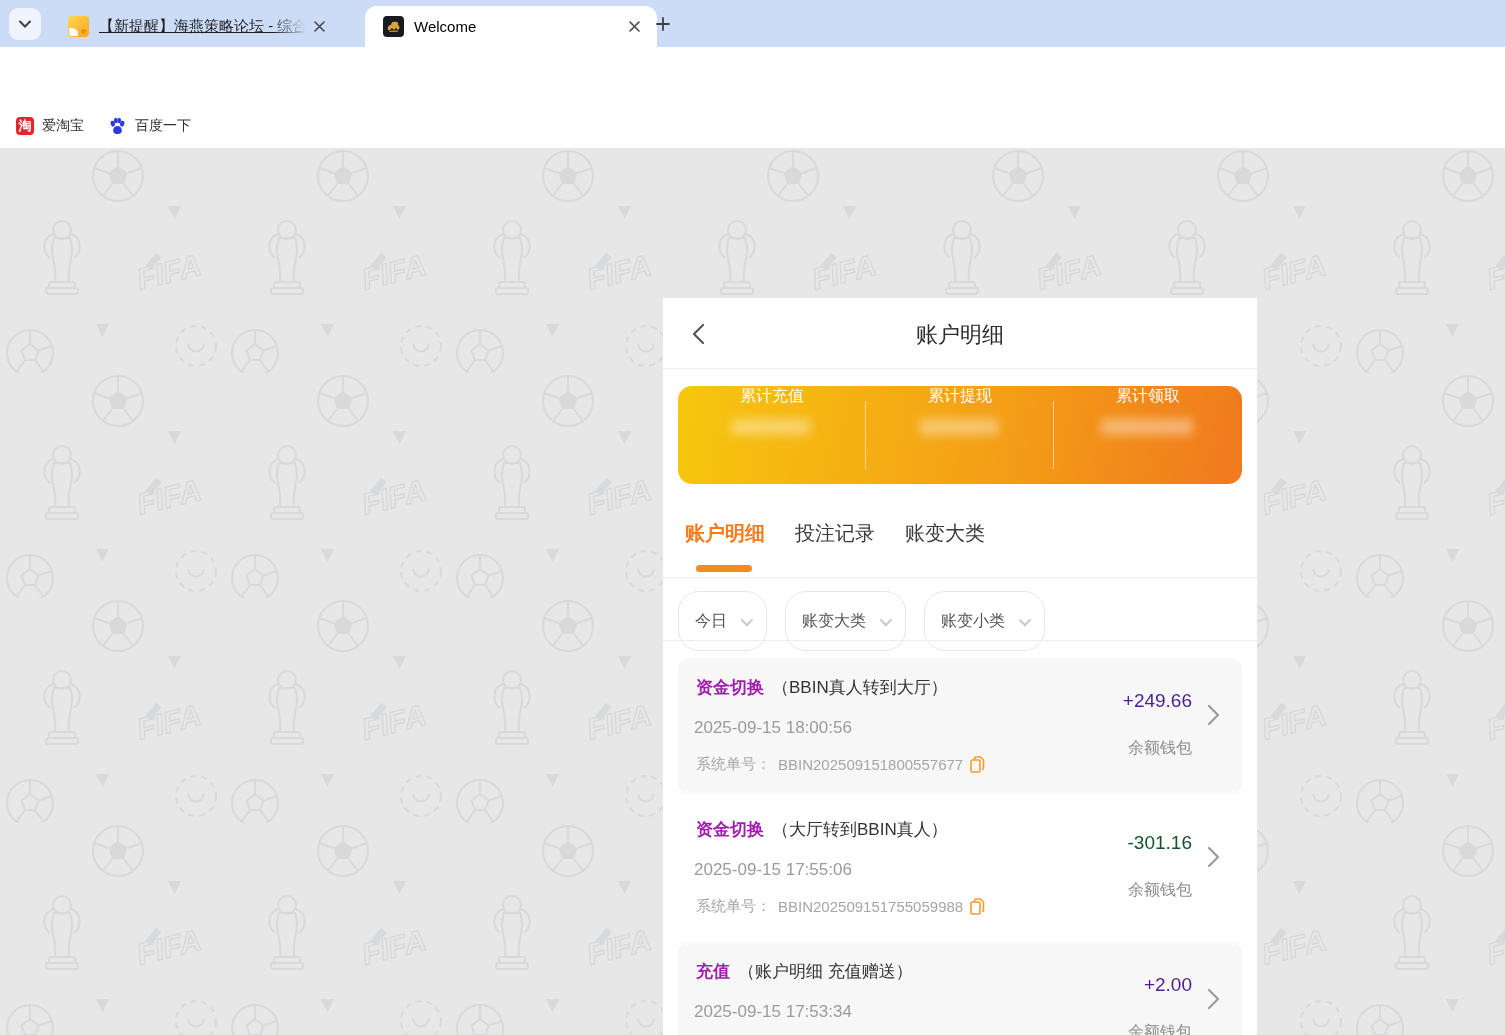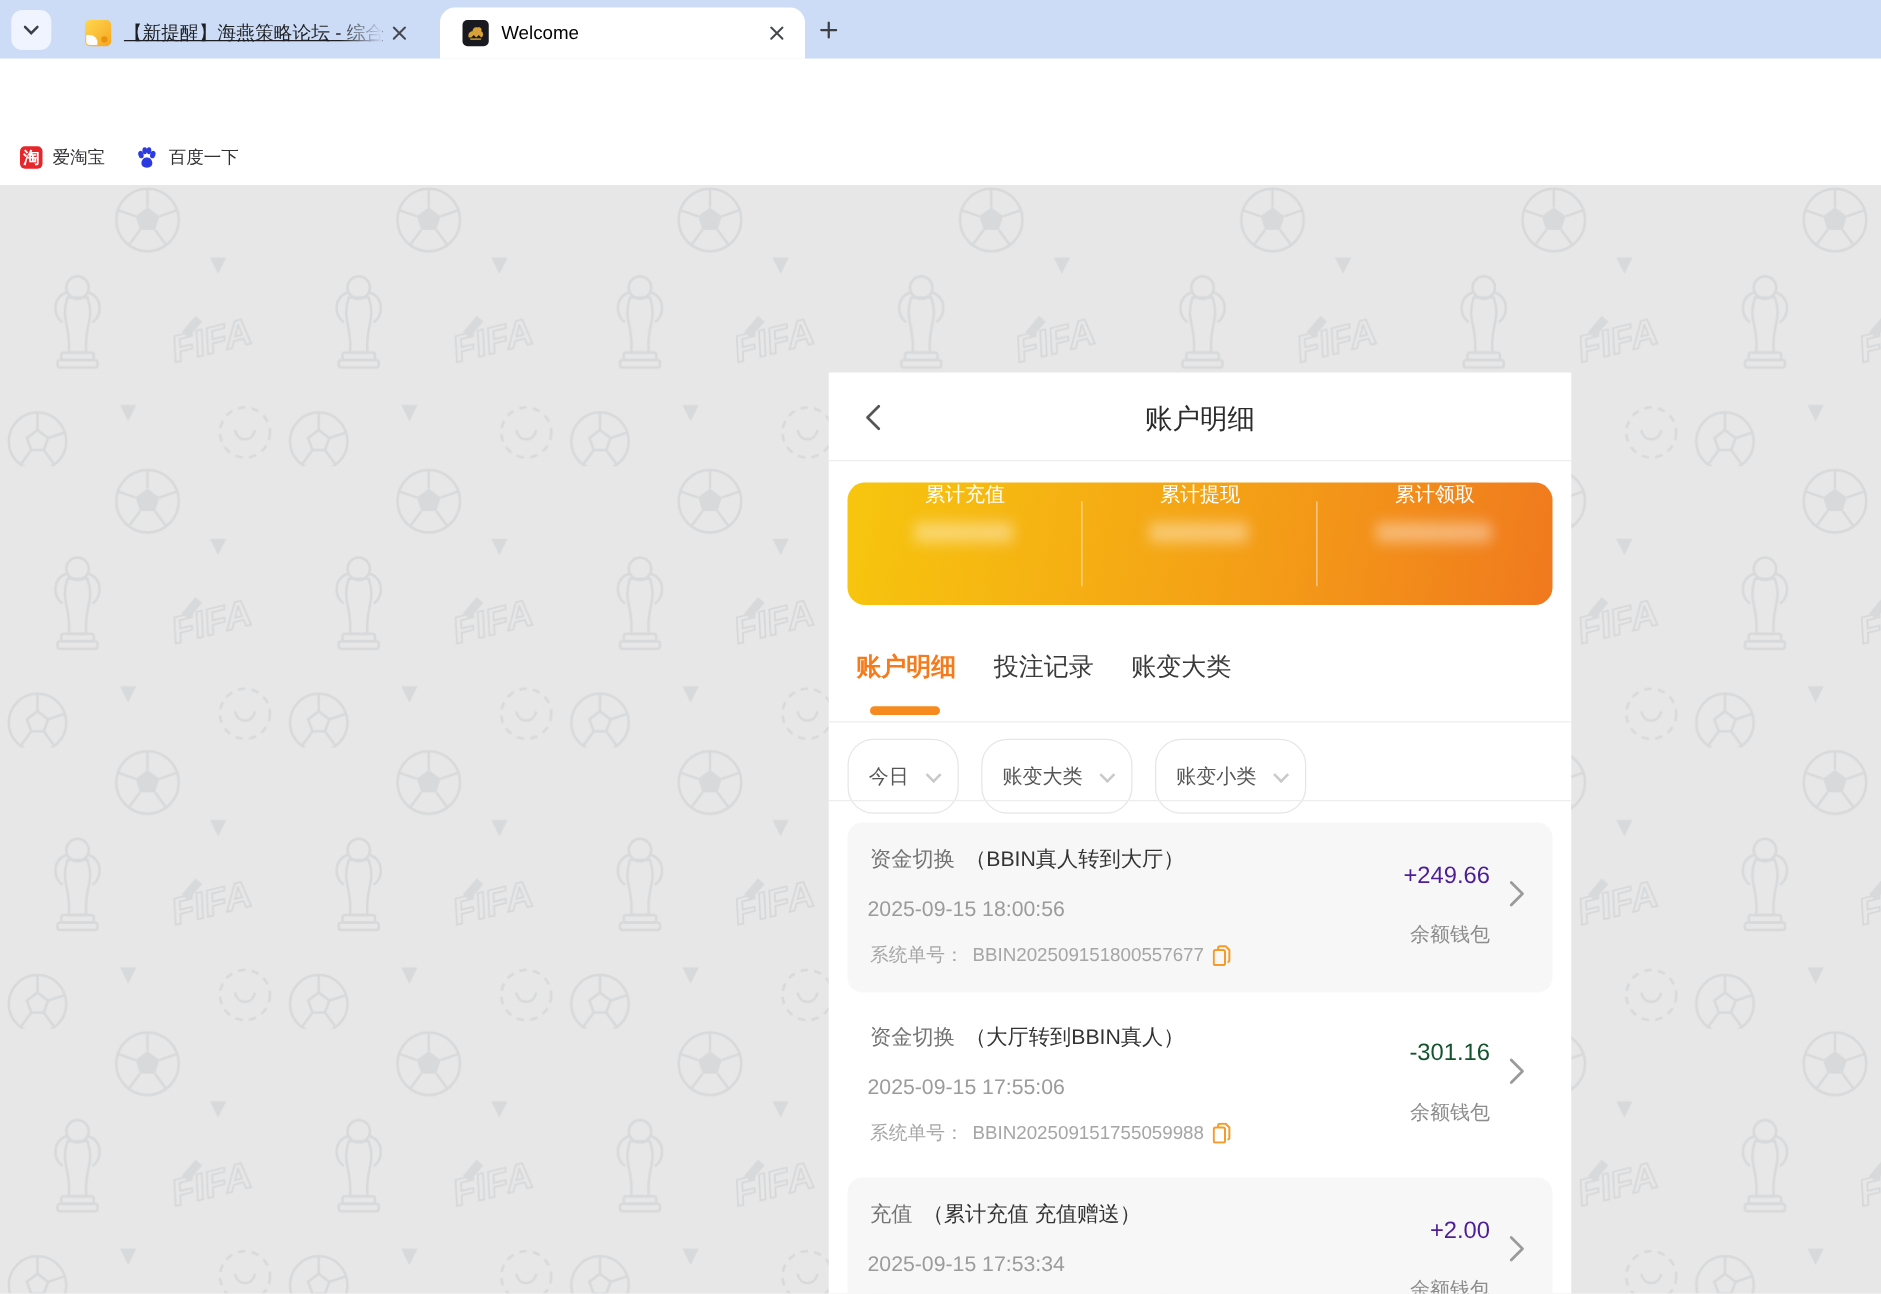--- a/index.html
+++ b/index.html
@@ -6,21 +6,21 @@
   html,body { width:1505px; height:1035px; overflow:hidden; background:#fff;
     font-family:"Liberation Sans", sans-serif; }
   #app { position:absolute; left:0; top:0; width:1505px; height:1035px; overflow:hidden; }
 
   
   .tabstrip { position:absolute; left:0; top:0; width:1505px; height:47px; background:#cddcf6; }
   .tab-search { position:absolute; left:9px; top:8px; width:32px; height:32px; border-radius:9px;
     background:#eff4fe; display:flex; align-items:center; justify-content:center; }
   .tab { position:absolute; top:6px; height:41px; display:flex; align-items:center; padding:0 10px; }
   .tab.inactive { left:50px; width:292px; color:#1d1f22;text-decoration:underline; }
-  .tab.active { left:352px; width:292px; background:#fff; border-radius:12px 12px 0 0; }
+  .tab.active { left:365px; width:292px; background:#fff; border-radius:12px 12px 0 0; }
   .tab .favicon { width:21px; height:21px; margin:0 10px 0 8px; flex:0 0 auto; border-radius:4px; position:relative; }
   .fav-yellow { background:linear-gradient(135deg,#ffd84d,#f5a623); }
   .fav-yellow::after { content:""; position:absolute; left:1px; bottom:1px; width:9px; height:8px;
     background:#fdfdfd; border-radius:1px 6px 1px 3px; }
   .fav-yellow::before { content:""; position:absolute; right:3px; bottom:3px; width:5px; height:5px;
     background:#e8920e; border-radius:50%; }
   .fav-dark { background:#181a1f; display:flex; align-items:center; justify-content:center; }
   .tab-title { flex:1 1 auto; font-size:15px; white-space:nowrap; overflow:hidden; position:relative; }
   .tab.inactive .tab-title::after { content:""; position:absolute; right:0; top:0; width:34px; height:100%;
     background:linear-gradient(to right, rgba(205,220,246,0), #cddcf6); }
@@ -72,21 +72,21 @@
     display:flex; align-items:center; padding:0 16px; gap:14px; }
   .pill-label { font-size:16px; color:#555; }
   .chev-down { width:9px; height:9px; border-right:2px solid #c9c9c9; border-bottom:2px solid #c9c9c9;
     transform:rotate(45deg) translateY(-2px); }
 
   .txn-list { position:absolute; left:15px; top:360px; width:564px; }
   .txn-card { position:relative; width:564px; height:136px; border-radius:12px; margin-bottom:6px; }
   .txn-card:nth-child(odd) { background:#f7f7f8; }
   .txn-card:nth-child(even) { background:#ffffff; }
   .txn-title { position:absolute; left:18px; top:18px; font-size:17px; color:#333; white-space:nowrap; }
-  .txn-type { font-weight:normal; color:#737373; margin-right:8px; }
+  .txn-type { font-weight:bold; color:#a21caf; margin-right:8px; }
   .txn-date { position:absolute; left:16px; top:60px; font-size:17px; color:#9b9b9b; }
   .txn-order { position:absolute; left:18px; top:97px; font-size:15px; color:#a6a6a6; display:flex; align-items:center; gap:7px; }
   .txn-amount { position:absolute; right:50px; top:32px; font-size:19px; font-weight:500; }
   .txn-amount.pos { color:#4c1d95; }
   .txn-amount.neg { color:#14532d; }
   .txn-wallet { position:absolute; right:50px; top:80px; font-size:16px; color:#8c8c8c; }
   .txn-chevron { position:absolute; right:22px; top:46px; }
 </style>
 </head>
 <body>
@@ -307,21 +307,21 @@
           </div>
           <div class="txn-amount neg">-301.16</div>
           <svg class="txn-chevron" width="13" height="22" viewBox="0 0 13 22">
             <polyline points="2,2 11,11 2,20" fill="none" stroke="#9b9b9b" stroke-width="2.2" stroke-linecap="round" stroke-linejoin="round"></polyline>
           </svg>
           <div class="txn-wallet">余额钱包</div>
         </div>
 
         <div class="txn-card">
           <div class="txn-title">
-            <span class="txn-type">充值</span><span>（累计充值 充值赠送）</span>
+            <span class="txn-type">充值</span><span>（账户明细 充值赠送）</span>
           </div>
           <div class="txn-date">2025-09-15 17:53:34</div>
 
           <div class="txn-amount pos">+2.00</div>
           <svg class="txn-chevron" width="13" height="22" viewBox="0 0 13 22">
             <polyline points="2,2 11,11 2,20" fill="none" stroke="#9b9b9b" stroke-width="2.2" stroke-linecap="round" stroke-linejoin="round"></polyline>
           </svg>
           <div class="txn-wallet">余额钱包</div>
         </div>
 

